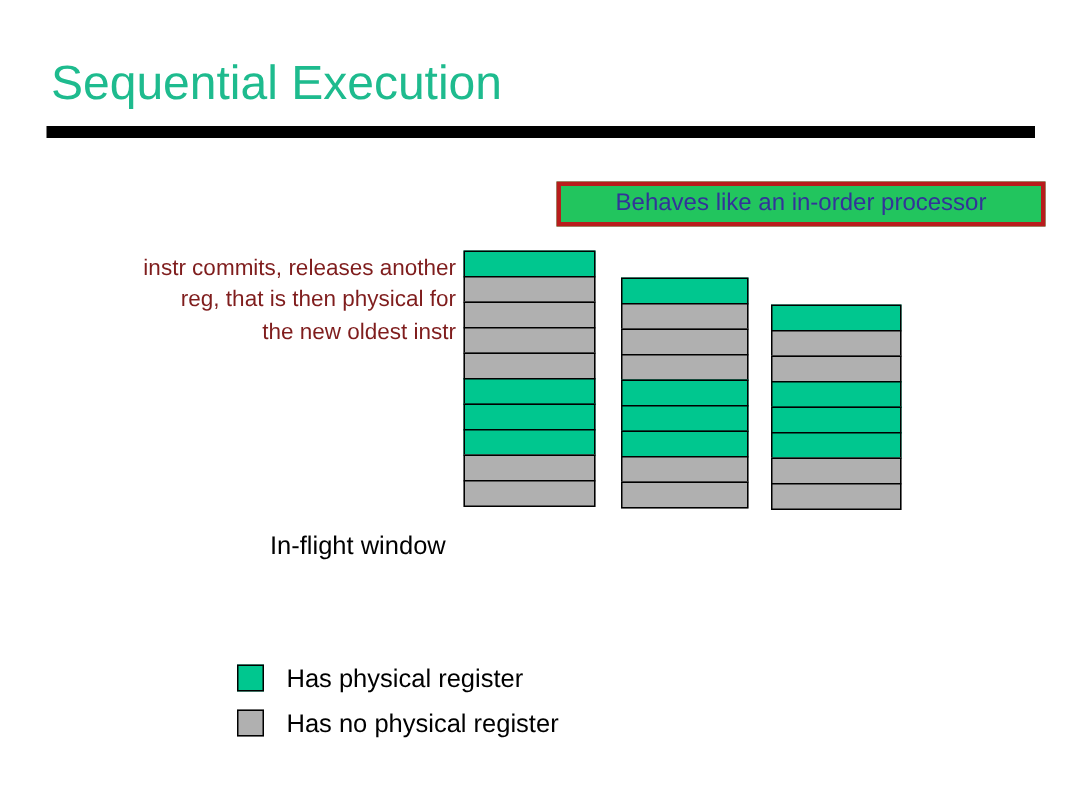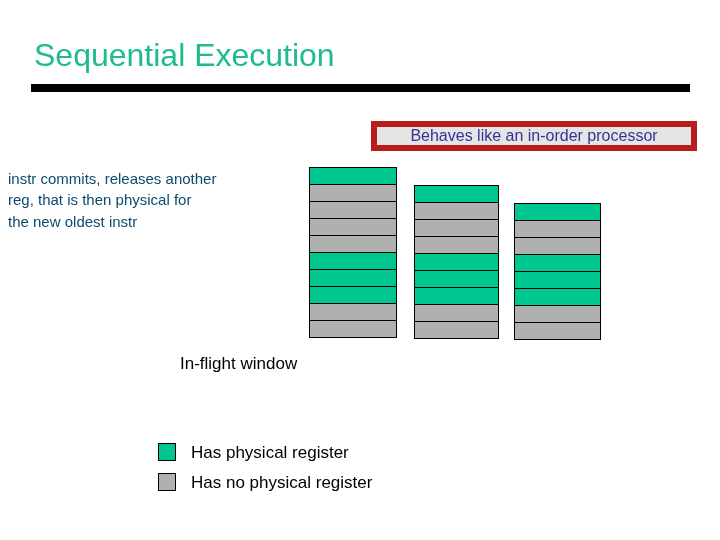--- a/index.html
+++ b/index.html
@@ -38,42 +38,42 @@
     background: #000000;
   }
 
   
   #callout-box {
     position: absolute;
     left: 371px;
     top: 121px;
     width: 326px;
     height: 30px;
-    border: 6px solid #b91c1c;
+    border: 3px solid #b91c1c;
     box-sizing: border-box;
     display: flex;
     align-items: center;
     justify-content: center;
-    background: #e5e5e5;
+    background: #22c55e;
   }
   #callout-box .callout-text {
     font-size: 16px;
     color: #333399;
     white-space: nowrap;
   }
 
   
   #annotation {
     position: absolute;
     left: 8px;
     top: 168px;
     width: 296px;
-    text-align: left;
+    text-align: right;
     font-size: 15px;
-    color: #0c4a6e;
+    color: #7f1d1d;
     line-height: 1.42;
   }
 
   
   #stacks {
     position: absolute;
     left: 0;
     top: 0;
     width: 720px;
     height: 540px;

